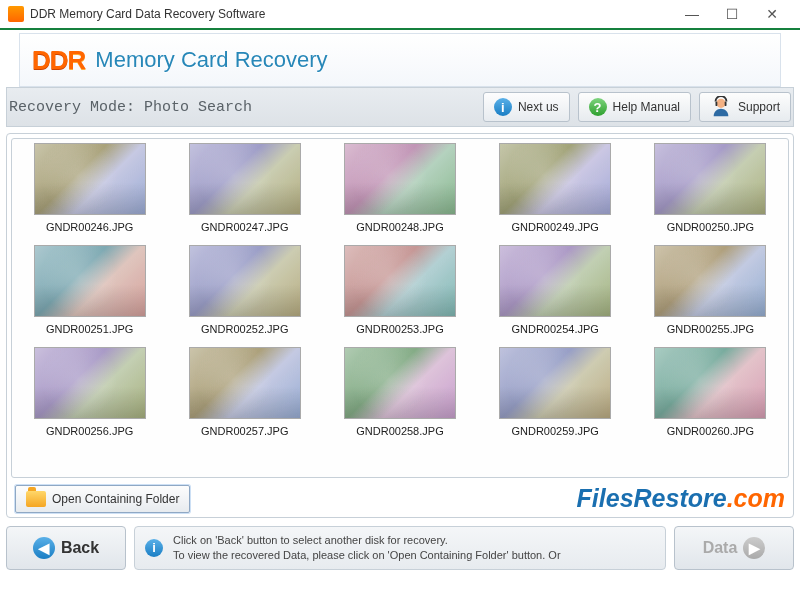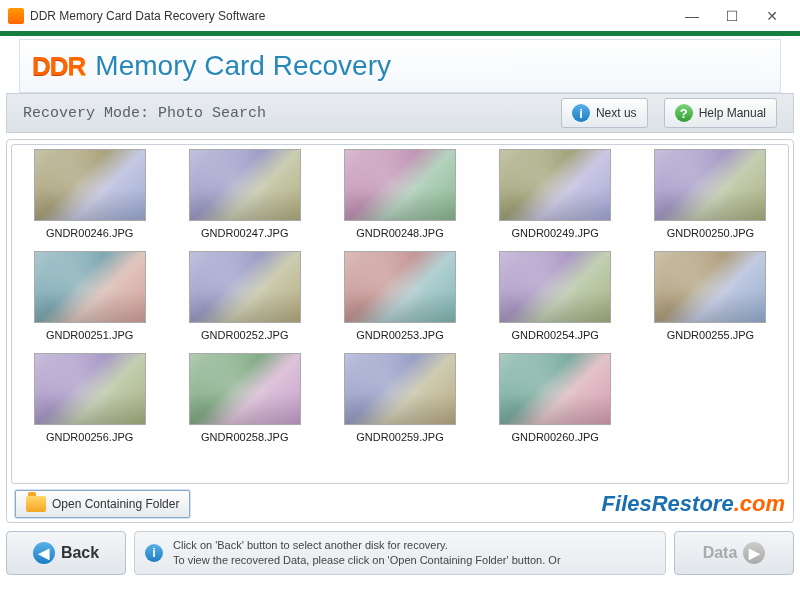--- a/index.html
+++ b/index.html
@@ -1,44 +1,44 @@
 <!DOCTYPE html>
 <html><head>
 <meta charset="utf-8">
 <style>
 *{box-sizing:border-box;margin:0;padding:0;font-family:"Segoe UI",Tahoma,sans-serif}
 body{width:800px;height:600px;background:#fff;overflow:hidden}
-.titlebar{height:36px;background:#fff;display:flex;align-items:center;padding:0 8px;border-bottom:5px solid #15803d}
+.titlebar{height:30px;background:#fff;display:flex;align-items:center;padding:0 8px;border-bottom:2px solid #15803d}
 .titlebar .ico{width:16px;height:16px;background:linear-gradient(#f90,#f60);border-radius:2px;margin-right:6px}
 .titlebar .title{font-size:12px;color:#333;flex:1}
 .winbtn{width:40px;height:28px;display:flex;align-items:center;justify-content:center;color:#555;font-size:14px}
 .header{height:54px;background:linear-gradient(#fff,#f4f7fb);border:1px solid #d9e2ec;margin:3px 19px 0;display:flex;align-items:center;padding:0 12px}
 .logo{font-size:26px;font-weight:900;letter-spacing:-1px}
 .logo .d{color:#f60;text-shadow:0 1px 0 #c40}
 .logo .r{color:#f60;text-shadow:0 1px 0 #fa3}
-.prod{font-size:28px;color:#2787b8;margin-left:10px;text-shadow:0 1px 0 #fff}
-.modebar{height:40px;background:linear-gradient(#e8ecf0,#dde2e7);border:1px solid #c7d0d8;margin:0 6px;display:flex;align-items:center;padding:0 16px;gap:16px}
+.prod{font-size:22px;color:#2787b8;margin-left:10px;text-shadow:0 1px 0 #fff}
+.modebar{height:40px;background:linear-gradient(#e8ecf0,#dde2e7);border:1px solid #c7d0d8;margin:0 6px;display:flex;align-items:center;padding:0 2px;gap:8px}
 .mode{font-family:"Courier New",monospace;font-size:15px;color:#5a6268;flex:1}
 .tbtn{height:30px;background:linear-gradient(#fdfdfd,#e7ebef);border:1px solid #b8c2cc;border-radius:3px;display:flex;align-items:center;padding:0 10px;font-size:12px;color:#333;gap:6px;cursor:pointer}
 .cico{width:18px;height:18px;border-radius:50%;display:flex;align-items:center;justify-content:center;color:#fff;font-weight:bold;font-size:13px}
 .ci-blue{background:linear-gradient(#5ab0e8,#1a7ec4)}
 .ci-green{background:linear-gradient(#7ed47e,#2ea02e)}
 .sup{width:22px;height:22px}
 .content{margin:6px 6px 0;border:1px solid #c7d0d8;border-radius:4px;padding:4px}
 .grid-wrap{height:340px;border:1px solid #c7d0d8;border-radius:3px;overflow-y:scroll;background:#fefefe}
 .grid{display:grid;grid-template-columns:repeat(5,1fr);gap:4px 4px;padding:4px 2px}
 .cell{display:flex;flex-direction:column;align-items:center}
 .thumb{width:112px;height:72px;background:linear-gradient(135deg,#b8c5d6,#8fa3bc 40%,#d4c9b8 60%,#c4a890);border:1px solid #aaa;position:relative;overflow:hidden}
 .thumb::after{content:"";position:absolute;inset:0;background:radial-gradient(circle at 40% 45%,rgba(255,255,255,.25),transparent 50%),linear-gradient(transparent 55%,rgba(0,0,0,.15))}
 .fname{font-size:11px;color:#222;margin-top:6px;margin-bottom:8px}
 .openrow{display:flex;align-items:center;margin-top:6px;padding:0 4px}
 .openbtn{height:28px;background:linear-gradient(#fdfdfd,#e7ebef);border:1px solid #8fa8c4;border-radius:2px;display:flex;align-items:center;padding:8px 10px;font-size:12px;color:#333;gap:6px;cursor:pointer;box-shadow:0 0 0 1px #cde0f5}
 .fico{width:20px;height:16px;background:linear-gradient(#ffd76a,#f5a623);border-radius:2px;position:relative}
 .fico::before{content:"";position:absolute;top:-4px;left:2px;width:8px;height:4px;background:#f5a623;border-radius:2px 2px 0 0}
-.brand{margin-left:auto;font-size:22px;font-weight:700;font-style:italic;color:#1a6fb0;text-shadow:0 1px 0 #fff}
+.brand{margin-left:auto;font-size:25px;font-weight:700;font-style:italic;color:#1a6fb0;text-shadow:0 1px 0 #fff}
 .brand .dot{color:#f60}
 .footer{margin:8px 6px 0;display:flex;gap:8px;align-items:stretch}
 .navbtn{width:120px;height:44px;background:linear-gradient(#f4f6f8,#e1e6eb);border:1px solid #b8c2cc;border-radius:4px;display:flex;align-items:center;justify-content:center;gap:6px;font-size:16px;font-weight:bold;color:#333;cursor:pointer}
 .navbtn.dis{color:#aaa;cursor:default}
 .arrow{width:22px;height:22px;border-radius:50%;background:linear-gradient(#5ab0e8,#1a7ec4);color:#fff;display:flex;align-items:center;justify-content:center;font-size:14px}
 .arrow.dis{background:linear-gradient(#ccc,#aaa)}
 .hint{flex:1;background:linear-gradient(#f4f6f8,#e7ebef);border:1px solid #c7d0d8;border-radius:4px;display:flex;align-items:center;padding:0 10px;gap:10px;font-size:11px;color:#444;line-height:1.4}
 ::-webkit-scrollbar{width:16px}
 ::-webkit-scrollbar-track{background:#f0f0f0;border-left:1px solid #ddd}
 ::-webkit-scrollbar-thumb{background:#c8c8c8;border:3px solid #f0f0f0;border-radius:8px}
@@ -62,20 +62,30 @@
 
 <div class="modebar">
   <div class="mode">Recovery Mode: Photo Search</div>
   <div class="tbtn">
     <span class="cico ci-blue">i</span>
     <span>Next us</span>
   </div>
   <div class="tbtn">
     <span class="cico ci-green">?</span>
     <span>Help Manual</span>
+  </div>
+  <div class="tbtn">
+    <svg class="sup" viewBox="0 0 24 24">
+        <circle cx="12" cy="8" r="5" fill="#f4b183"></circle>
+        <path d="M4 22c0-5 4-8 8-8s8 3 8 8" fill="#2d6aa3"></path>
+        <rect x="6" y="6" width="2" height="5" fill="#333" rx="1"></rect>
+        <rect x="16" y="6" width="2" height="5" fill="#333" rx="1"></rect>
+        <path d="M6 6a6 6 0 0112 0" stroke="#333" stroke-width="2" fill="none"></path>
+      </svg>
+    <span>Support</span>
   </div>
 </div>
 
 <div class="content">
   <div class="grid-wrap">
     <div class="grid" id="grid">
         <div class="cell">
           <div class="thumb" style="filter:hue-rotate(200deg) saturate(1.2)"></div>
           <div class="fname">GNDR00246.JPG</div>
         </div>
@@ -113,20 +123,24 @@
         </div>
         <div class="cell">
           <div class="thumb" style="filter:hue-rotate(190deg) saturate(1.2)"></div>
           <div class="fname">GNDR00255.JPG</div>
         </div>
         <div class="cell">
           <div class="thumb" style="filter:hue-rotate(45deg) saturate(1.2)"></div>
           <div class="fname">GNDR00256.JPG</div>
         </div>
         <div class="cell">
+          <div class="thumb" style="filter:hue-rotate(195deg) saturate(1.2)"></div>
+          <div class="fname">GNDR00257.JPG</div>
+        </div>
+        <div class="cell">
           <div class="thumb" style="filter:hue-rotate(260deg) saturate(1.2)"></div>
           <div class="fname">GNDR00258.JPG</div>
         </div>
         <div class="cell">
           <div class="thumb" style="filter:hue-rotate(20deg) saturate(1.2)"></div>
           <div class="fname">GNDR00259.JPG</div>
         </div>
         <div class="cell">
           <div class="thumb" style="filter:hue-rotate(300deg) saturate(1.2)"></div>
           <div class="fname">GNDR00260.JPG</div>

